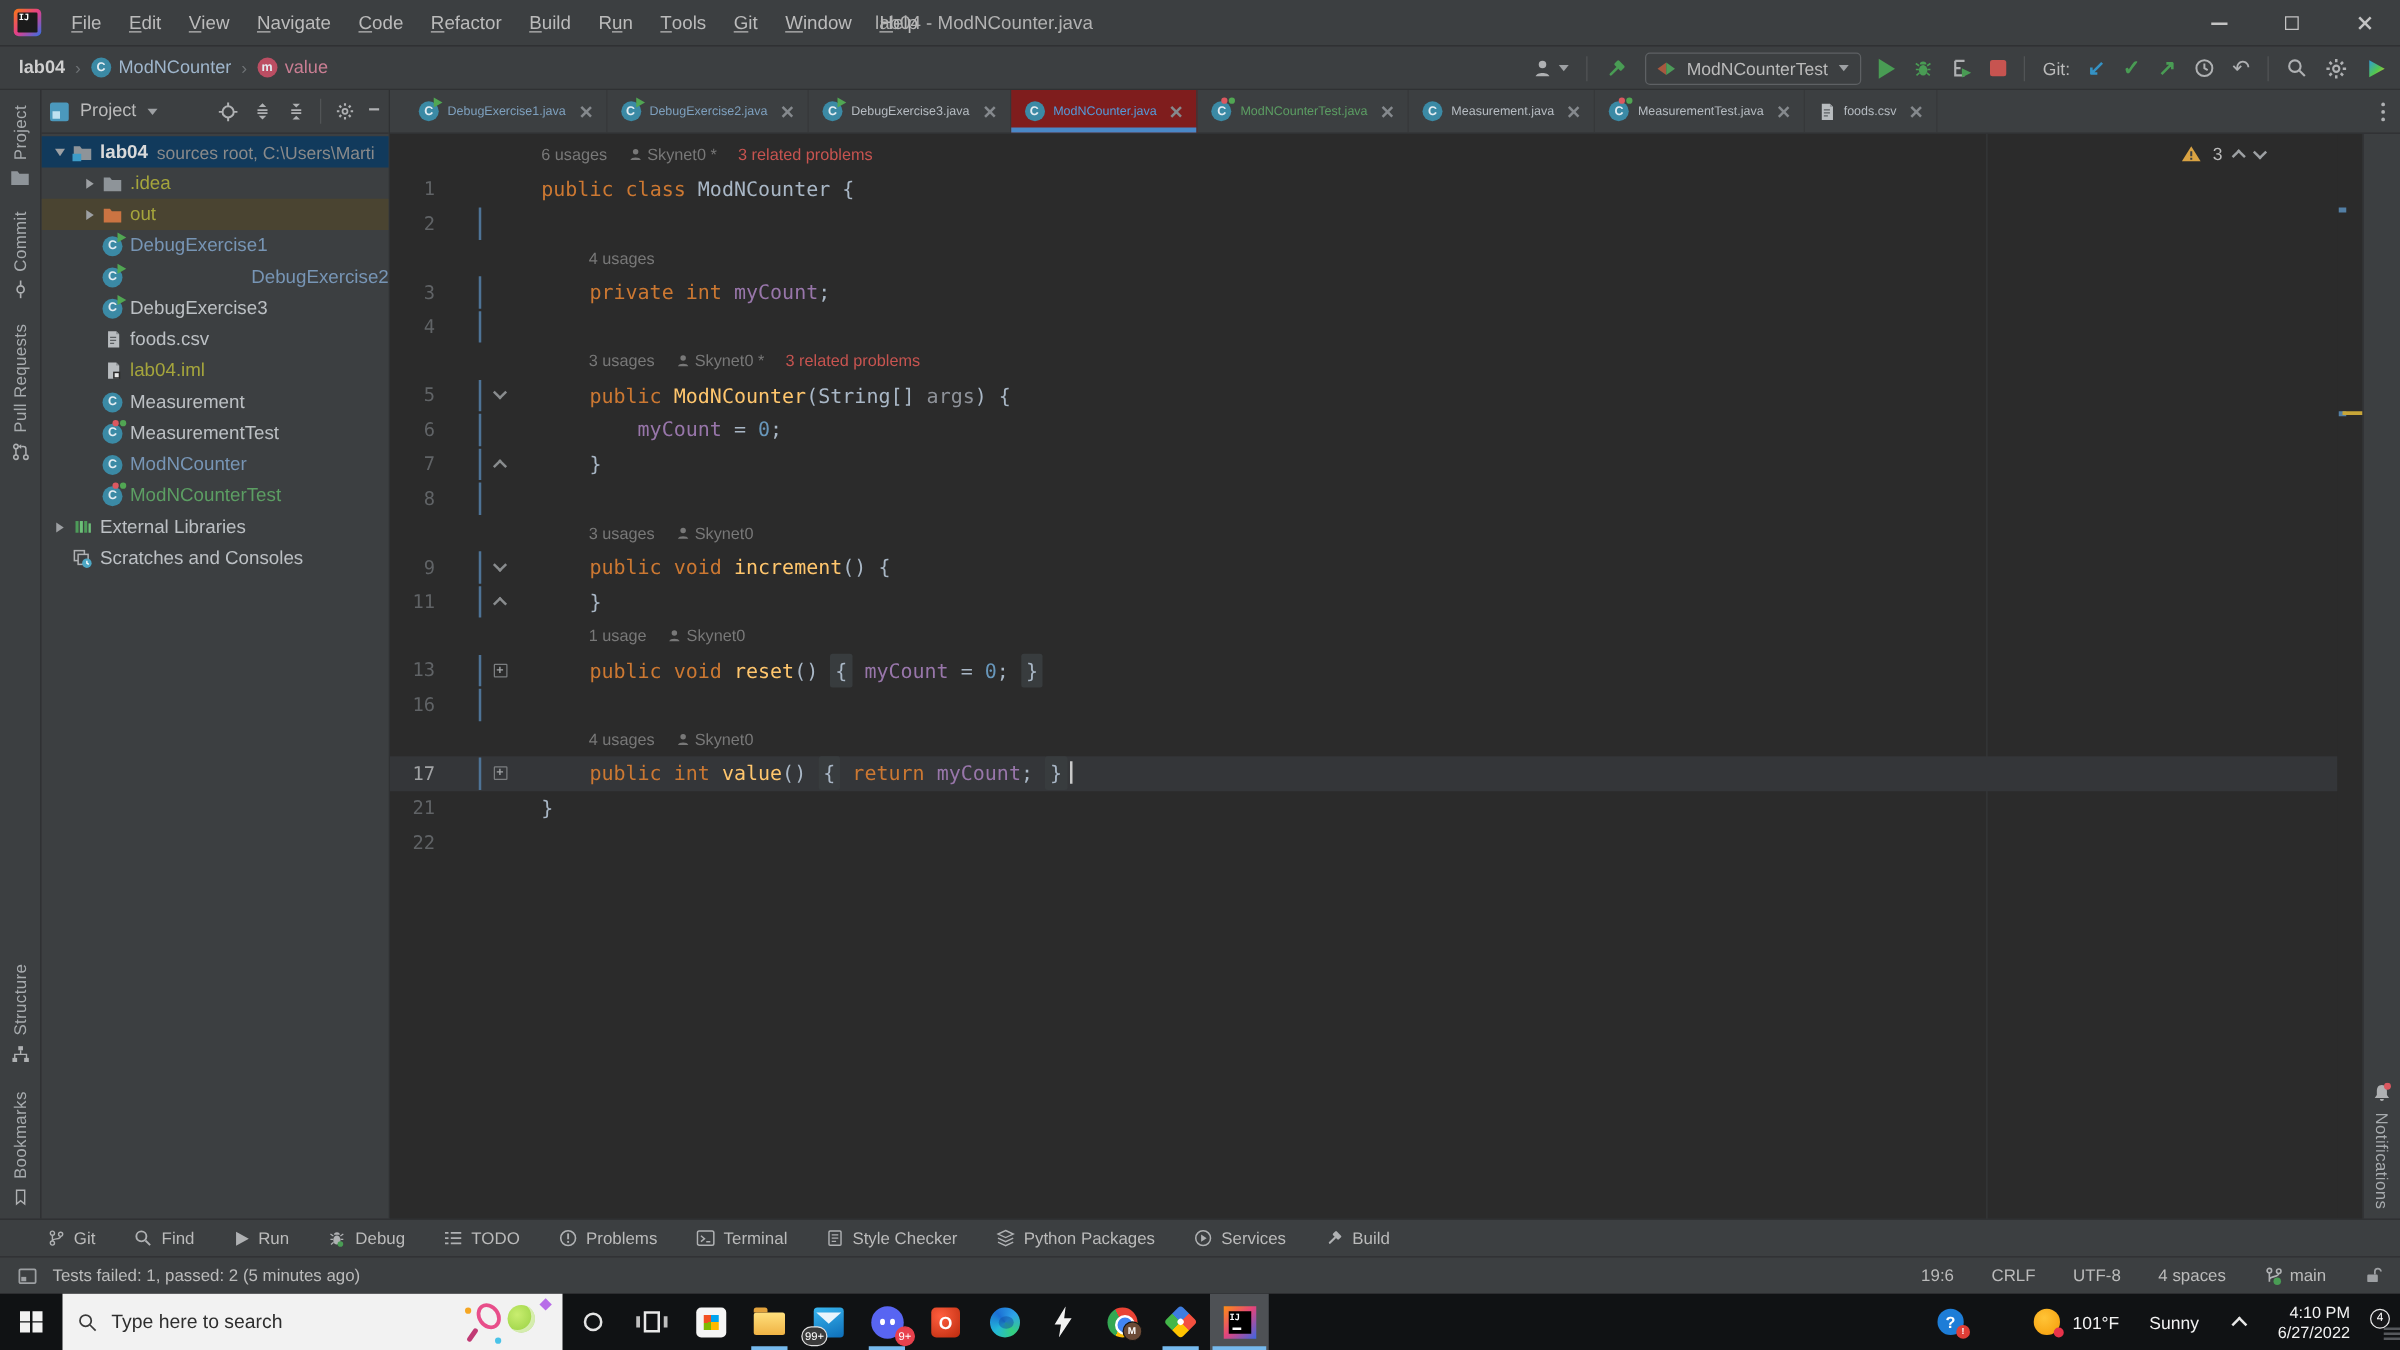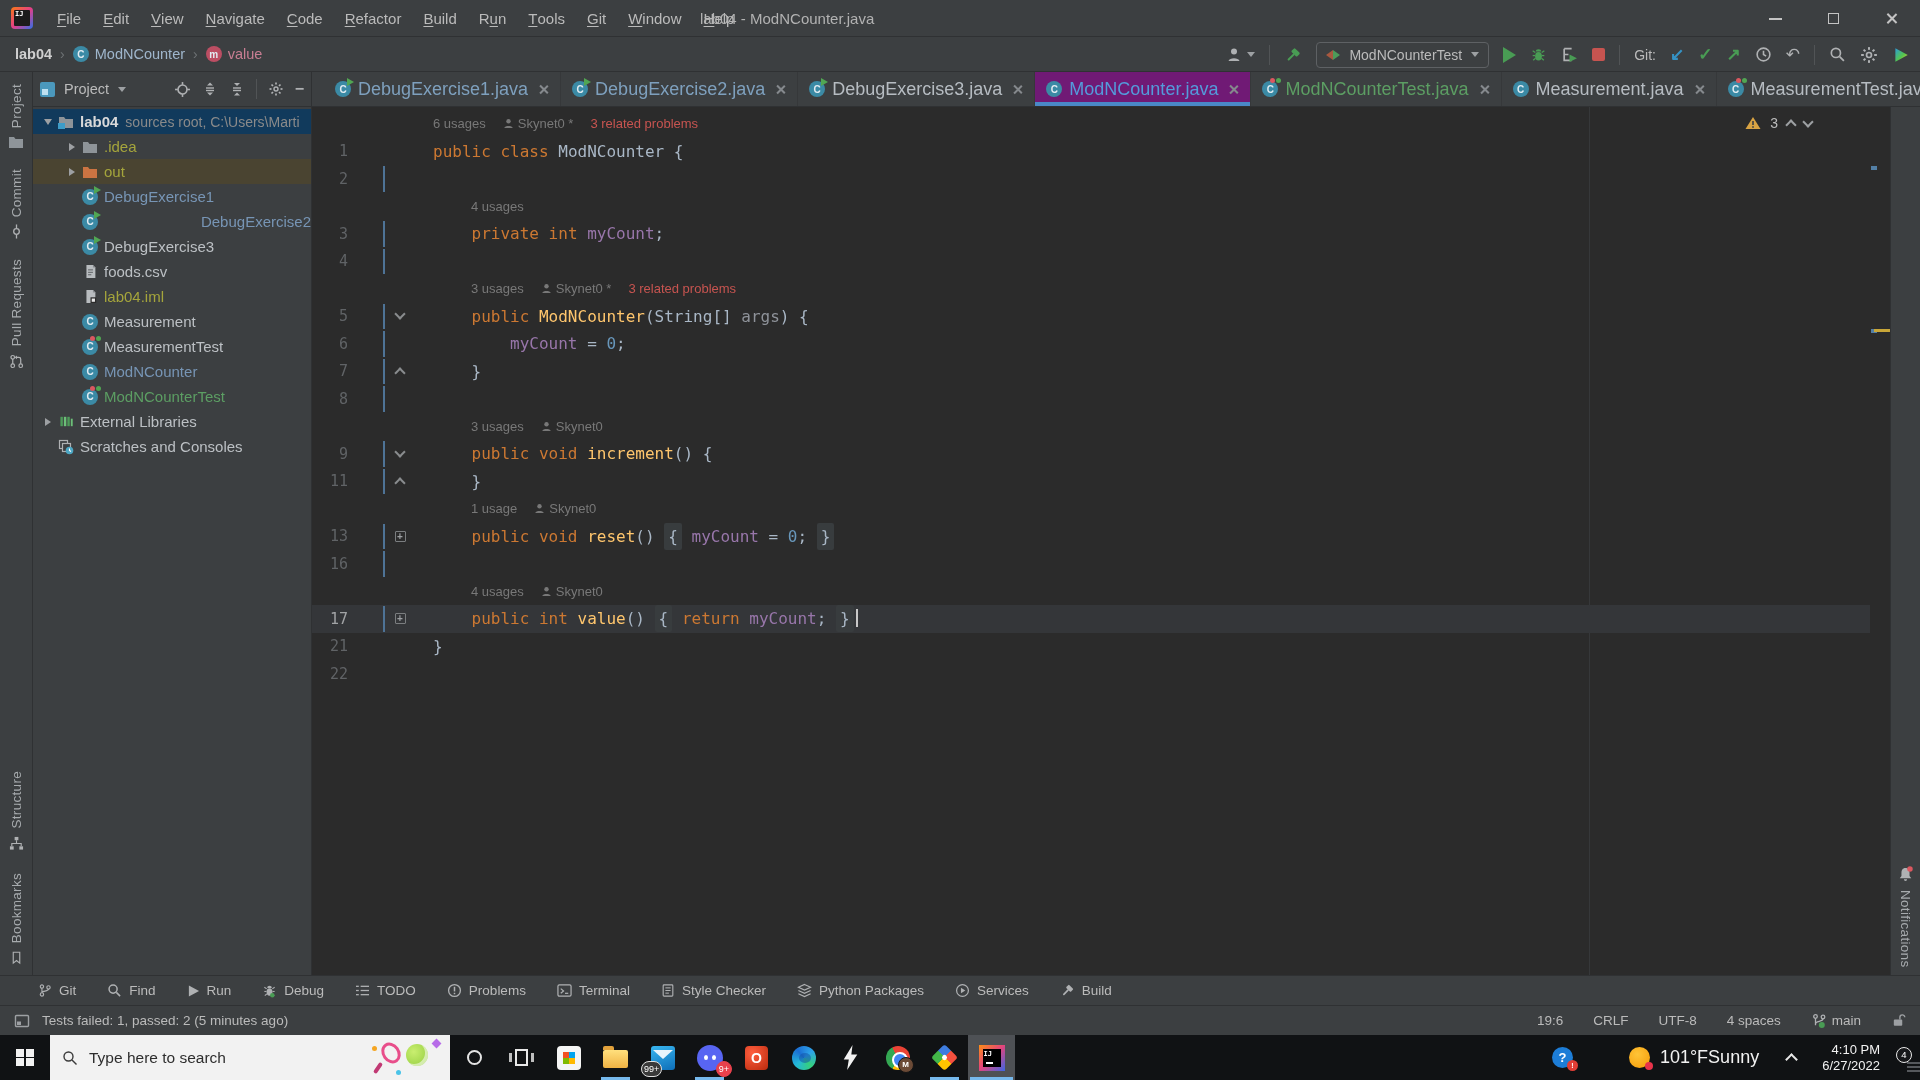--- a/index.html
+++ b/index.html
@@ -58,23 +58,23 @@
   .tri-play{width:0;height:0;border-left:13px solid #499C54;border-top:8px solid transparent;border-bottom:8px solid transparent}
   .stop-btn{width:13px;height:13px;background:#C75450;border-radius:2px}
   .g-label{color:#BBBBBB;font-size:14px}
   .g-blue{color:#3592C4;font-size:17px;font-weight:bold}
   .g-green{color:#499C54;font-size:17px;font-weight:bold}
   .g-gray{color:#AFB1B3;font-size:17px}
 
   
   #tabbar{position:absolute;left:312px;top:72px;width:1608px;height:35px;background:#3C3F41;
     border-bottom:1px solid #2F3133;display:flex;align-items:stretch;padding-left:12px;z-index:18}
-  .tab{display:flex;align-items:center;gap:7px;padding:0 11px;font-size:18px;position:relative;
+  .tab{display:flex;align-items:center;gap:7px;padding:0 11px;font-size:10px;position:relative;
     border-right:1px solid #36383A;cursor:default}
-  .tab.active{background:#701a75}
+  .tab.active{background:#7f1d1d}
   .tab.active::after{content:"";position:absolute;left:0;right:0;bottom:0;height:4px;background:#4A88C7}
   .st-normal{color:#B6BCC2}.st-modified{color:#7EA0BE}.st-added{color:#5C9E63}
   .tab.active .st-modified{color:#549BDB}
   .tab-close{position:relative;width:11px;height:11px;margin-left:3px}
   .tab-close::before,.tab-close::after{content:"";position:absolute;left:5px;top:0;width:1.5px;height:11px;background:#85898D}
   .tab-close::before{transform:rotate(45deg)}.tab-close::after{transform:rotate(-45deg)}
   #tab-more{margin-left:auto;display:flex;align-items:center;padding:0 12px}
   #tab-more i{position:relative;width:3px;height:3px;background:#AFB1B3;border-radius:50%;
     box-shadow:0 -6px 0 #AFB1B3,0 6px 0 #AFB1B3}
 
@@ -230,21 +230,21 @@
   
   #tray{margin-left:auto;display:flex;align-items:center;height:100%;padding-right:6px}
   .help-icon{width:21px;height:21px;border-radius:50%;background:#1D7DD7;position:relative;margin-right:56px}
   .help-icon::before{content:"?";position:absolute;inset:0;display:flex;align-items:center;justify-content:center;
     color:#FFF;font:bold 13px "Liberation Sans",sans-serif}
   .help-icon::after{content:"!";position:absolute;right:-5px;bottom:-3px;width:11px;height:11px;border-radius:50%;
     background:#E03E36;color:#FFF;font:bold 7px/11px "Liberation Sans",sans-serif;text-align:center}
   #weather{display:flex;align-items:center;gap:10px;margin-right:28px}
   .sun-icon{width:21px;height:21px;border-radius:50%;background:radial-gradient(circle at 40% 35%,#FFC437,#F59B07);position:relative}
   .sun-icon::after{content:"";position:absolute;right:-3px;bottom:-2px;width:8px;height:8px;border-radius:50%;background:#E8334A}
-  #weather .wtxt{color:#F2F2F2;font-size:18px;display:flex;gap:0}
+  #weather .wtxt{color:#F2F2F2;font-size:14px;display:flex;gap:24px}
   .chev-up{width:9px;height:9px;border-top:2px solid #E8E8E8;border-right:2px solid #E8E8E8;transform:rotate(-45deg);margin:4px 26px 0 0}
   #clock{color:#F2F2F2;font-size:13px;line-height:16px;text-align:right;margin-right:24px}
   #notif-btn{position:relative;margin-right:10px}
   .notif-icon{width:21px;height:18px;background:#F2F2F2;border-radius:2px;position:relative}
   .notif-icon::before{content:"";position:absolute;left:3px;top:4px;width:15px;height:2px;background:#55585C;
     box-shadow:0 4px 0 #55585C,0 8px 0 #55585C}
   .tray-badge{position:absolute;right:-8px;bottom:-5px;width:16px;height:16px;border-radius:50%;background:#17181A;
     border:1.5px solid #E8E8E8;color:#FFF;font-size:9.5px;display:flex;align-items:center;justify-content:center}
 </style>
 </head>

